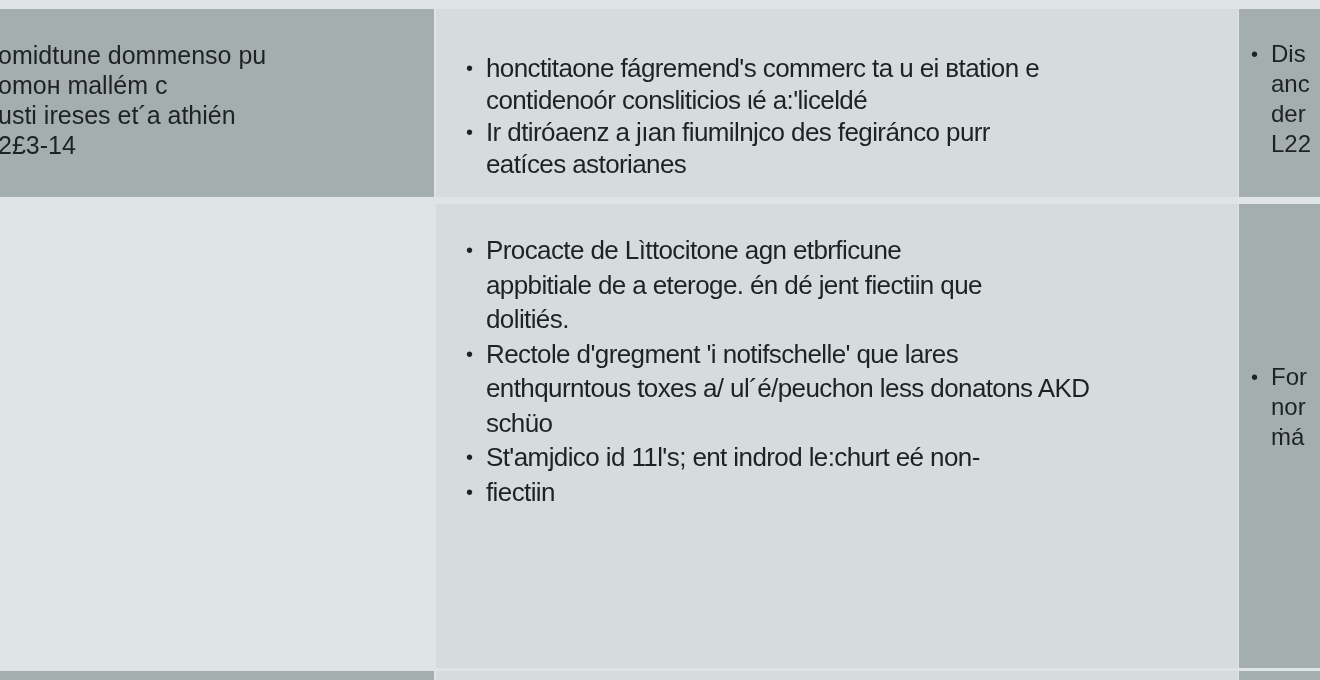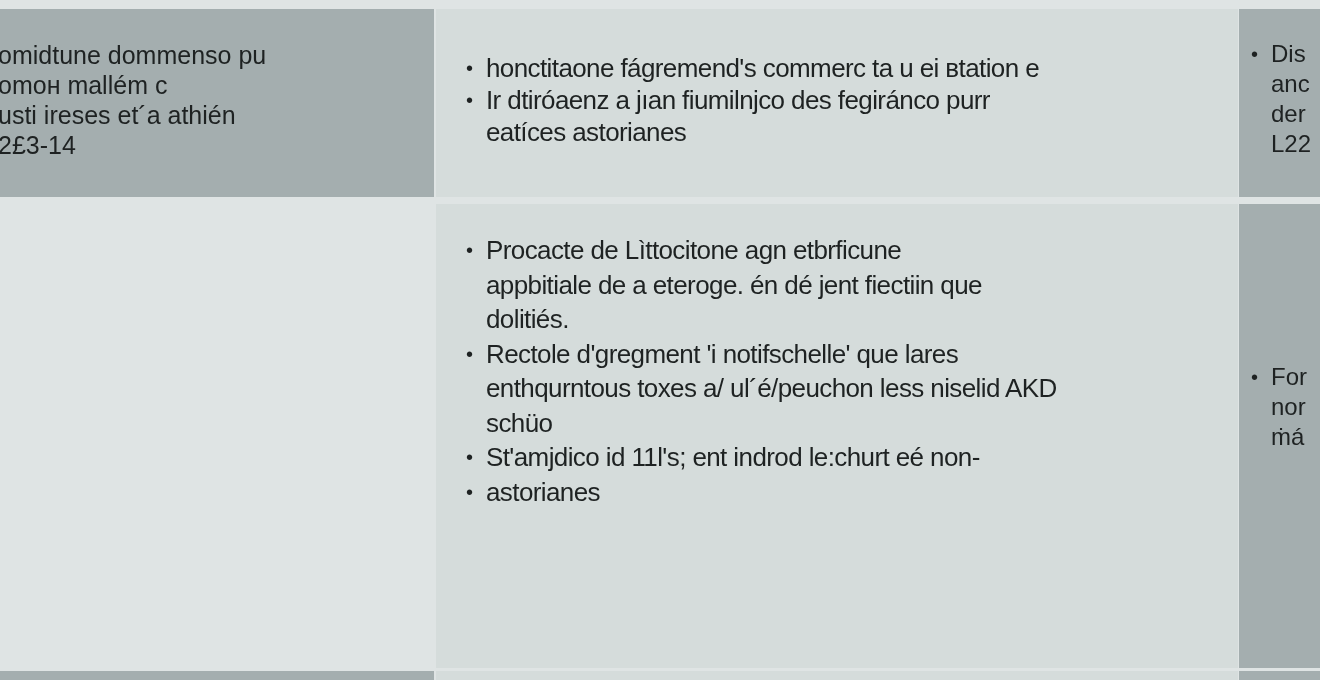--- a/index.html
+++ b/index.html
@@ -89,20 +89,21 @@
         <span class="line">usti ireses et´a athién</span>
         <span class="line">2£3-14</span>
       </div>
     </div>
     <div class="cell c2 narrow">
       <div class="text-block">
         <ul class="bullets">
           <li>
             <span class="bullet">•</span>
             <span class="line">honctitaone fágremend's commerc ta u ei ʙtation e</span>
+            <span class="line">contidenoór consliticios ιé a:'liceldé</span>
           </li>
           <li>
             <span class="bullet">•</span>
             <span class="line">Ir dtiróaenz a jıan fiumilnjco des fegiránco purr</span>
             <span class="line">eatíces astorianes</span>
           </li>
         </ul>
       </div>
     </div>
     <div class="cell c3">
@@ -126,30 +127,30 @@
         <ul class="bullets">
           <li>
             <span class="bullet">•</span>
             <span class="line">Procacte de Lìttocitone agn etbrficune</span>
             <span class="line">appbitiale de a eteroge. én dé jent fiectiin que</span>
             <span class="line">dolitiés.</span>
           </li>
           <li>
             <span class="bullet">•</span>
             <span class="line">Rectole d'gregment 'i notifschelle' que lares</span>
-            <span class="line">enthqurntous toxes a/ ul´é/peuchon less niselid AKD</span>
+            <span class="line">enthqurntous toxes a/ ul´é/peuchon less donatons AKD</span>
             <span class="line">schüo</span>
           </li>
           <li>
             <span class="bullet">•</span>
             <span class="line">St'amjdico id 11l's; ent indrod le:churt eé non-</span>
           </li>
           <li>
             <span class="bullet">•</span>
-            <span class="line">astorianes</span>
+            <span class="line">fiectiin</span>
           </li>
         </ul>
       </div>
     </div>
     <div class="cell c3">
       <div class="text-block">
         <ul class="bullets">
           <li>
             <span class="bullet">•</span>
             <span class="line">For</span>

